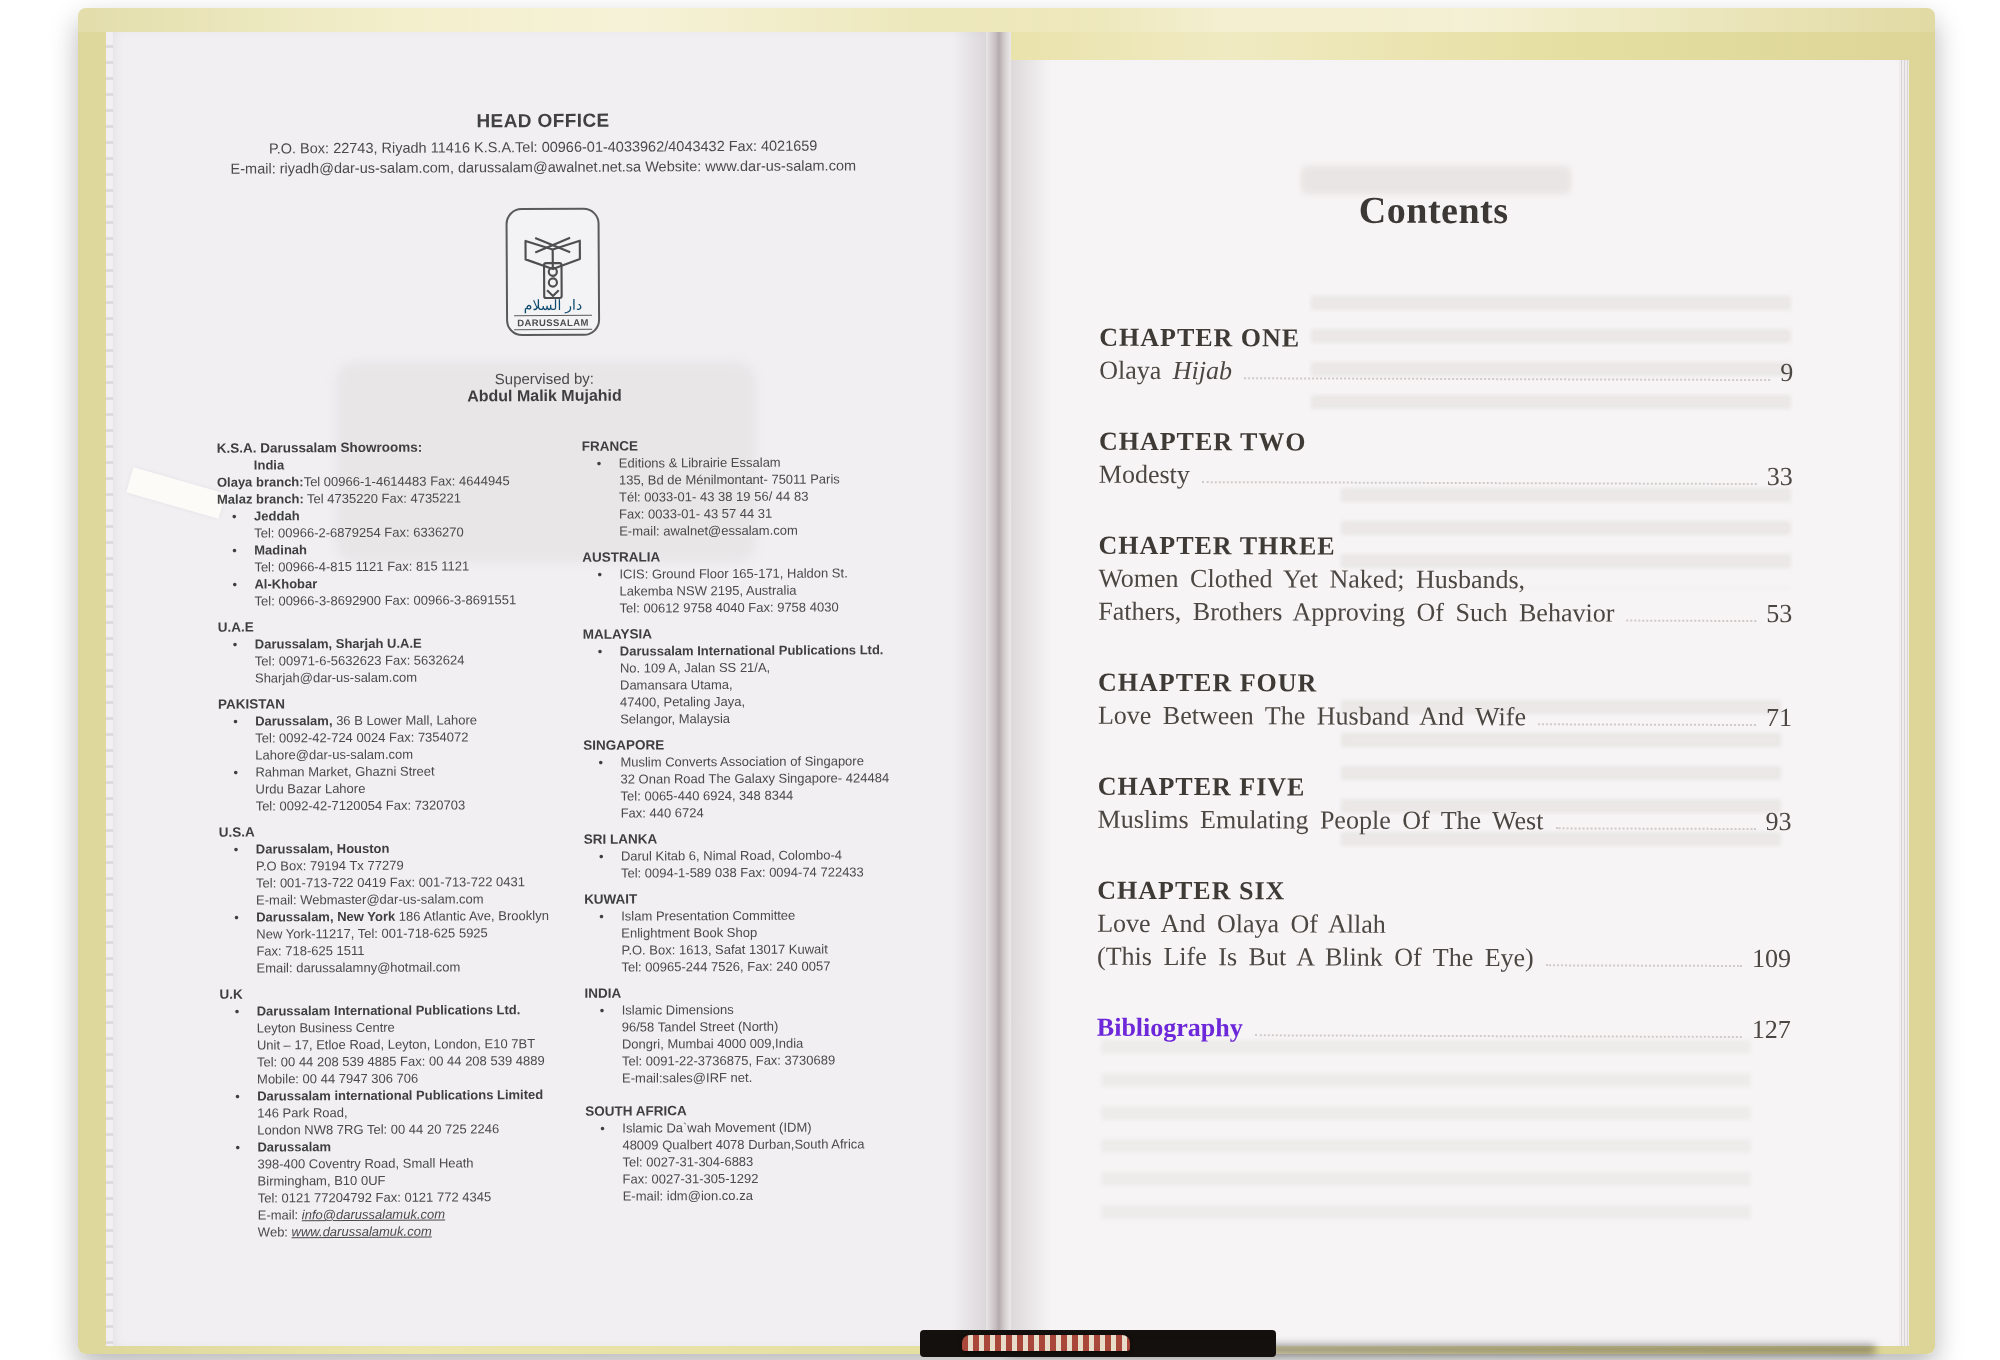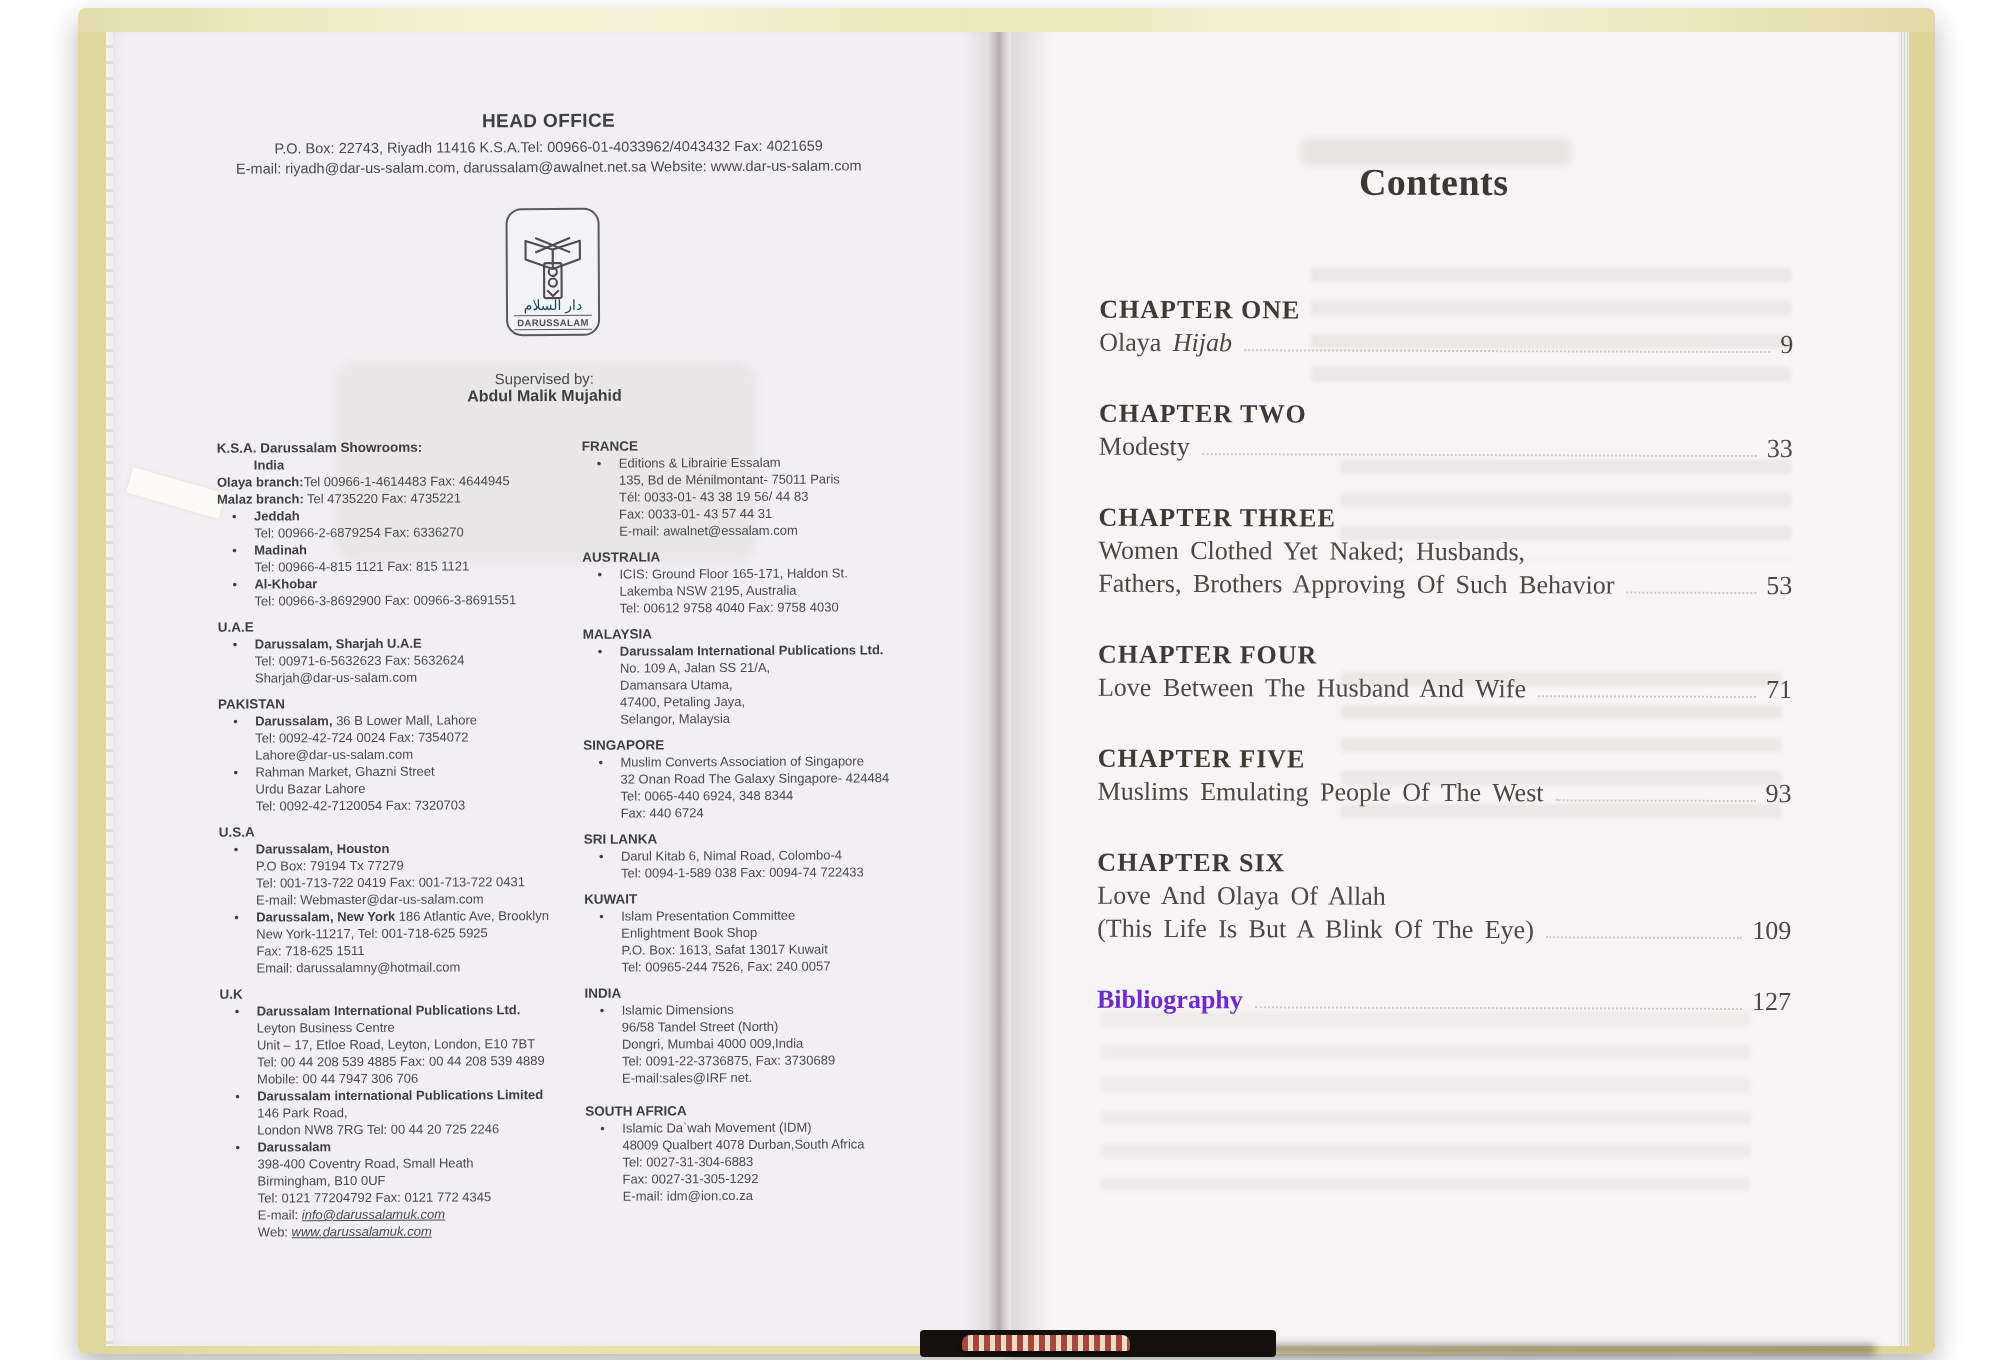--- a/index.html
+++ b/index.html
@@ -9,23 +9,23 @@
   
   .book{position:absolute;left:78px;top:8px;width:1857px;height:1346px;border-radius:8px;
         background:linear-gradient(90deg,#ddd79b,#ece5ad 18%,#e6dfa2 45%,#f0eac2 62%,#e6dfa2 80%,#ddd598);
         box-shadow:0 12px 28px rgba(0,0,0,.28);}
   .cover-top-sheen{position:absolute;left:0;top:0;right:0;height:24px;border-radius:8px 8px 0 0;
         background:linear-gradient(90deg,rgba(255,255,255,.15),rgba(255,255,255,.55) 30%,rgba(255,255,255,.1) 55%,rgba(255,255,255,.5) 75%,rgba(255,255,255,.12));}
 
   
   .page{position:absolute;top:24px;bottom:8px;}
   .left-page{left:28px;width:880px;background:#f1eff2;border-radius:2px 0 0 2px;
-        box-shadow:inset 12px 0 18px -12px rgba(0,0,0,.18);padding-left:11px;}
+        box-shadow:inset 12px 0 18px -12px rgba(0,0,0,.18);}
   .right-page{left:933px;right:26px;background:#f6f4f5;border-radius:0 2px 2px 0;
-        box-shadow:inset -10px 0 16px -12px rgba(0,0,0,.15);}
+        box-shadow:inset -10px 0 16px -12px rgba(0,0,0,.15);margin-top:28px;}
   .gutter{position:absolute;left:908px;top:24px;width:25px;bottom:8px;
         background:linear-gradient(to right,#e9e5e7,#c6bec0 38%,#b4abad 52%,#d2cccd 72%,#ece9ea);}
   .left-page::after{content:"";position:absolute;right:0;top:0;bottom:0;width:34px;
         background:linear-gradient(to right,rgba(120,108,110,0) ,rgba(120,108,110,.18));}
   .right-page::before{content:"";position:absolute;left:0;top:0;bottom:0;width:40px;
         background:linear-gradient(to right,rgba(120,108,110,.20),rgba(120,108,110,0));}
   .deckle{position:absolute;left:0;top:0;bottom:0;width:7px;
         background:repeating-linear-gradient(180deg,#f1eff2 0 13px,#dfdadd 13px 16px);}
   .page-stack{position:absolute;right:0;top:0;bottom:0;width:10px;
         background:repeating-linear-gradient(90deg,#efecee 0 2px,#d9d3d5 2px 3px);}

